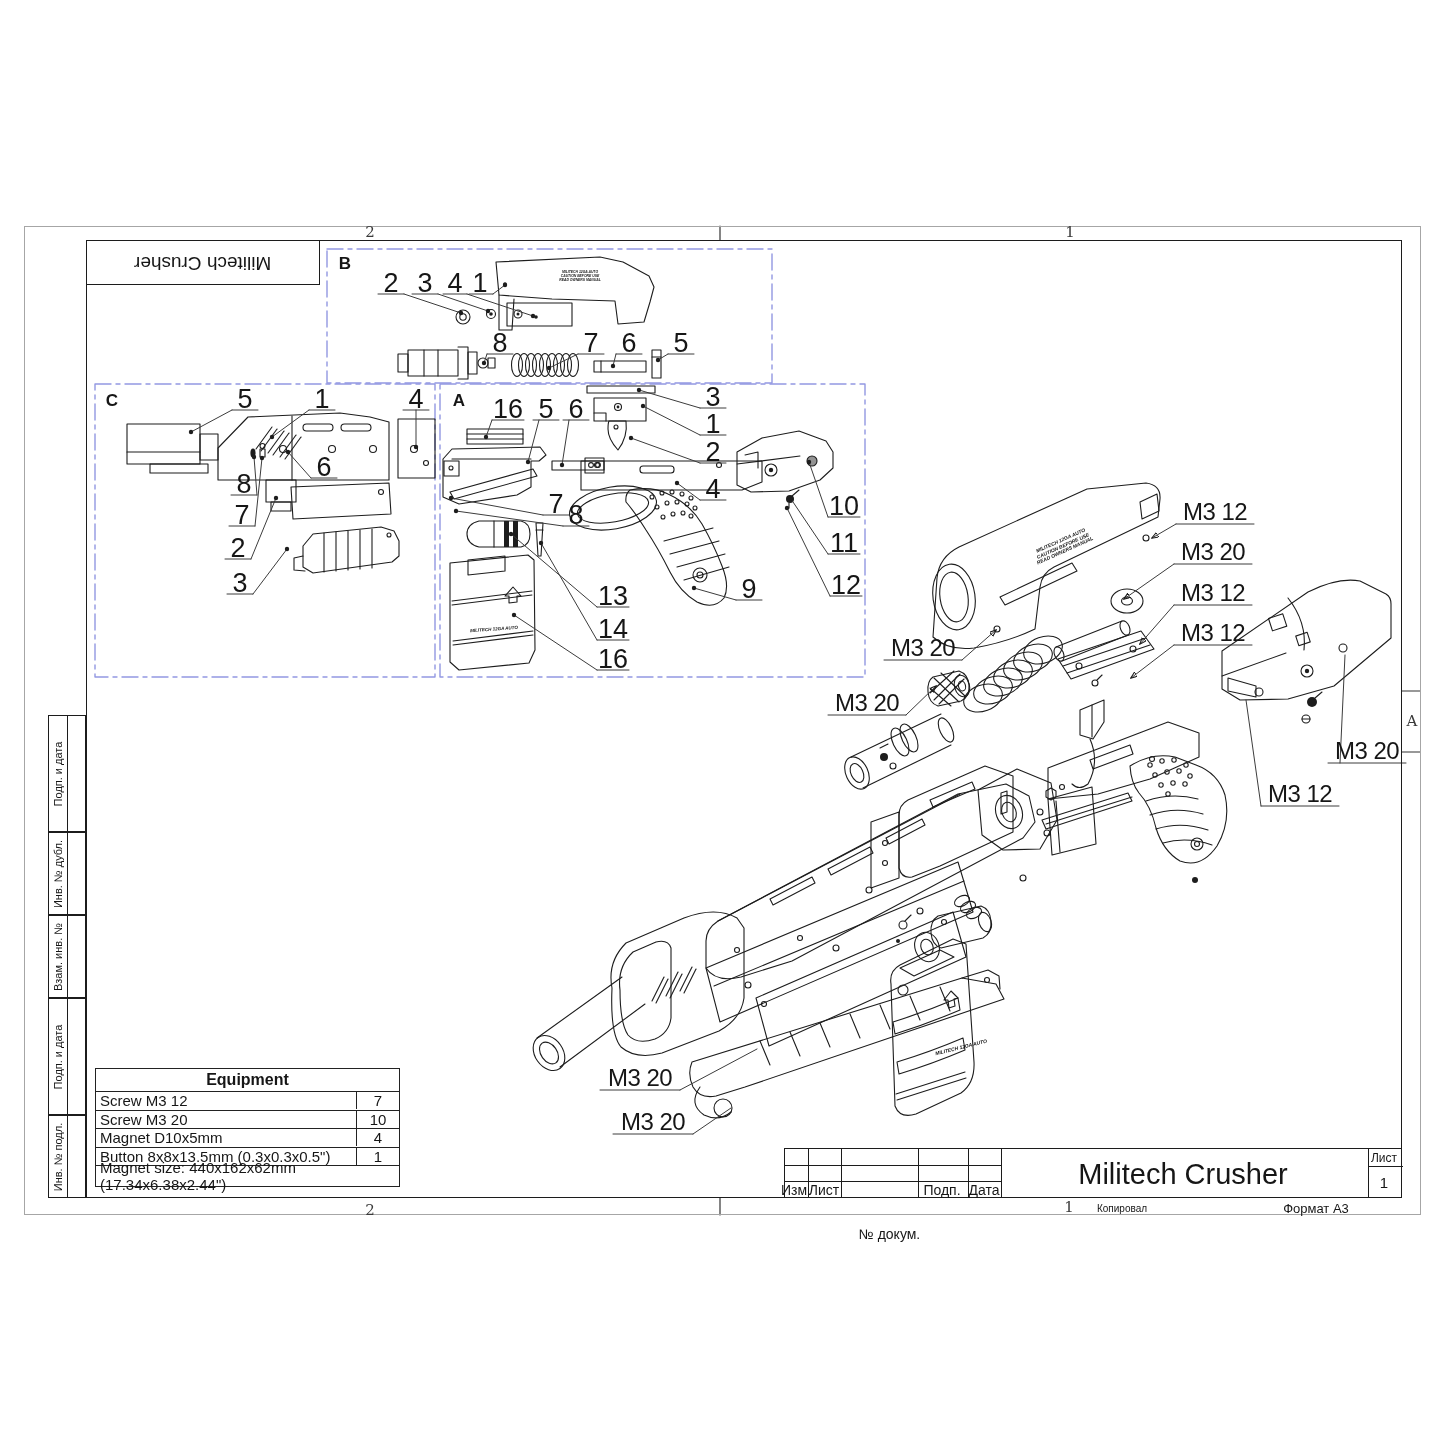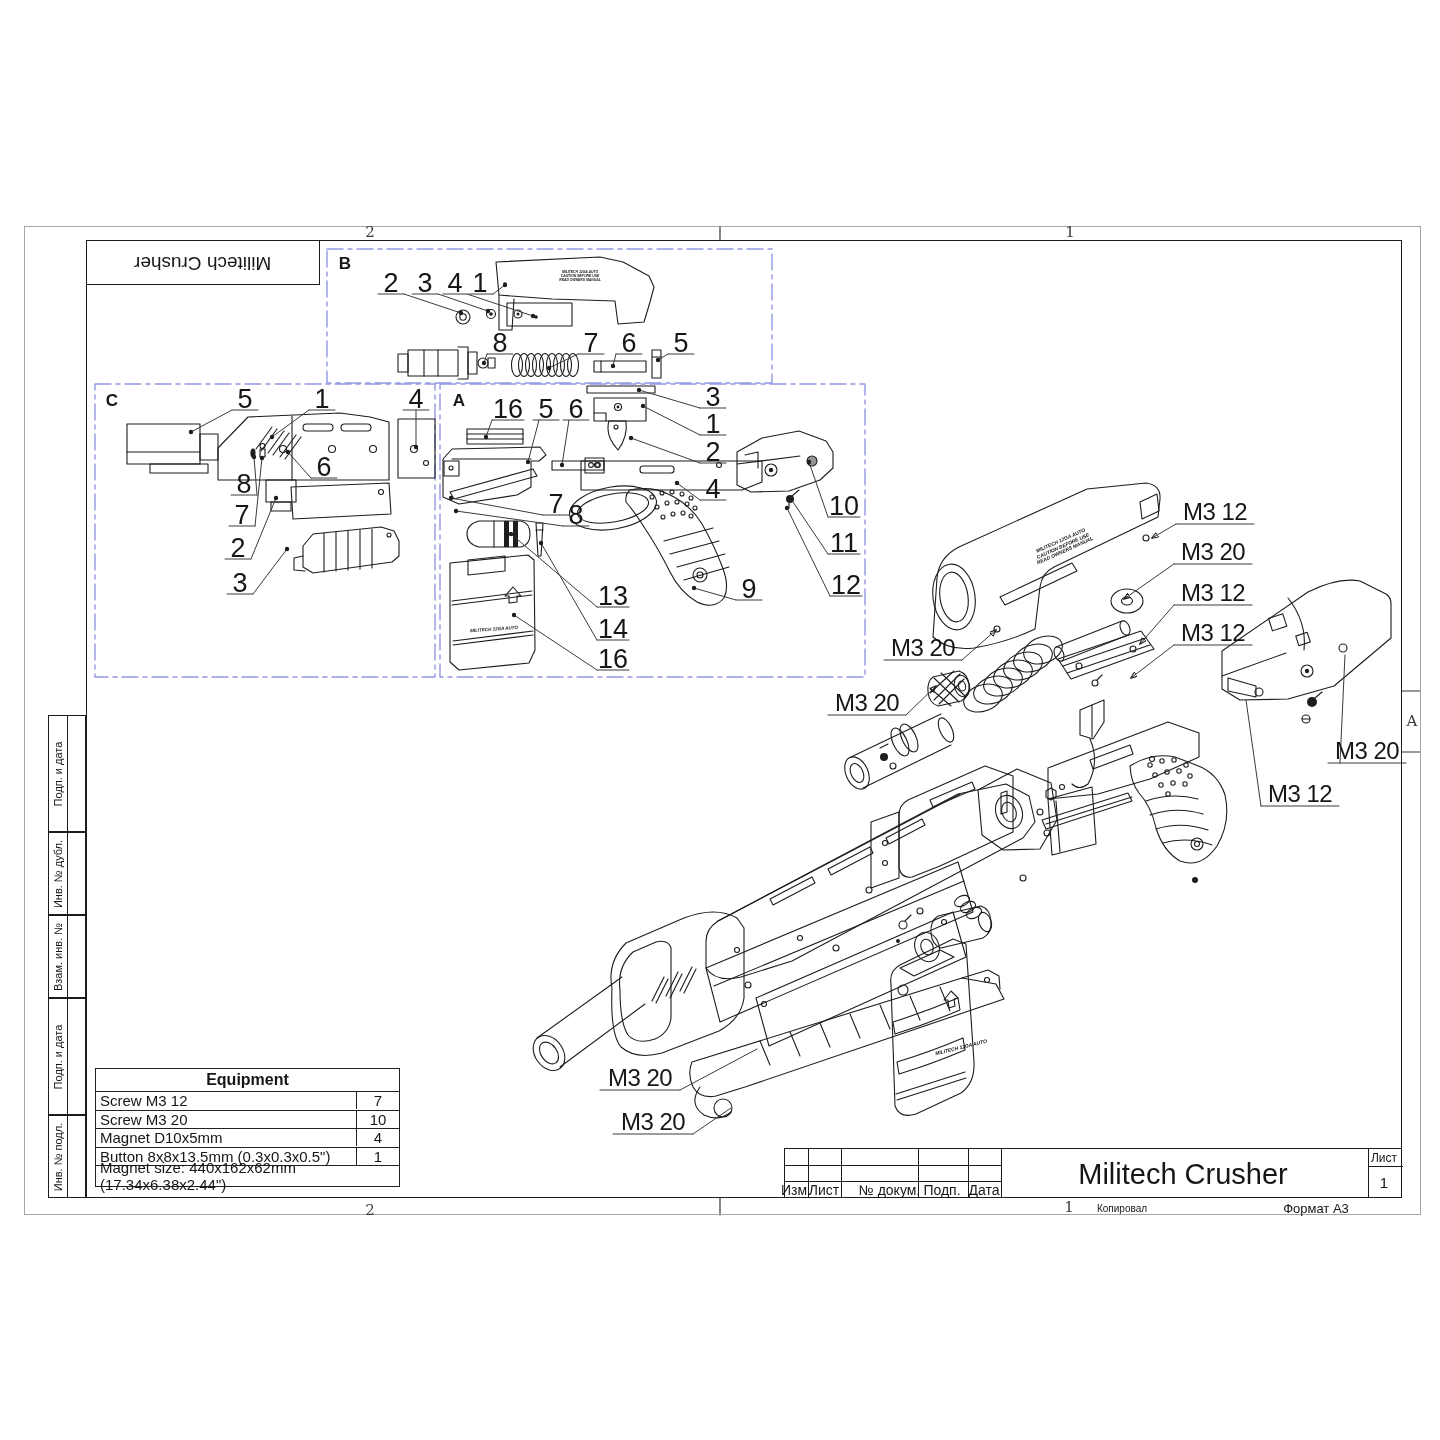--- a/index.html
+++ b/index.html
@@ -635,21 +635,21 @@
     <span class="tbv" style="left:583px"></span>
     <span class="tbh" style="left:0;width:216px;top:16px"></span>
     <span class="tbh" style="left:0;width:216px;top:32px"></span>
     <span class="tbh" style="left:583px;width:35px;top:17px"></span>
   </div>
 
   <div class="layer" id="tb-cols">
 
   <div class="lbl tb-col" style="left: 796px; top: 1190px;">Изм.</div>
       <div class="lbl tb-col" style="left: 824px; top: 1190px;">Лист</div>
-      <div class="lbl tb-col" style="left: 879px; top: 1190px; padding-left: 21px;">№ докум.</div>
+      <div class="lbl tb-col" style="left: 879px; top: 1234px; padding-left: 21px;">№ докум.</div>
       <div class="lbl tb-col" style="left: 942px; top: 1190px;">Подп.</div>
       <div class="lbl tb-col" style="left: 984px; top: 1190px;">Дата</div>
     </div>
 
   <div class="lbl" style="left:1183px;top:1174px;font-size:29px">Militech Crusher</div>
   <div class="lbl" style="left:1384px;top:1158px;font-size:12px">Лист</div>
   <div class="lbl" style="left:1384px;top:1182px;font-size:15px">1</div>
   <div class="lbl" style="left:1122px;top:1208px;font-size:10px">Копировал</div>
   <div class="lbl" style="left:1316px;top:1208px;font-size:13px">Формат А3</div>
 

